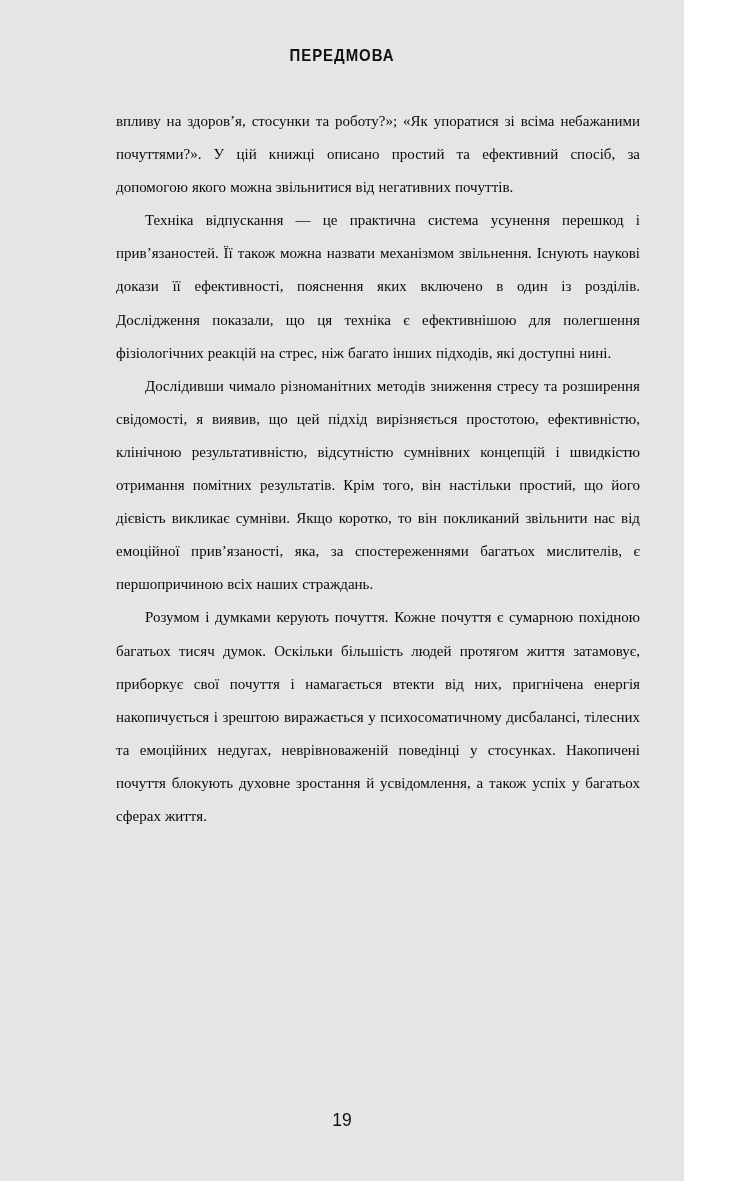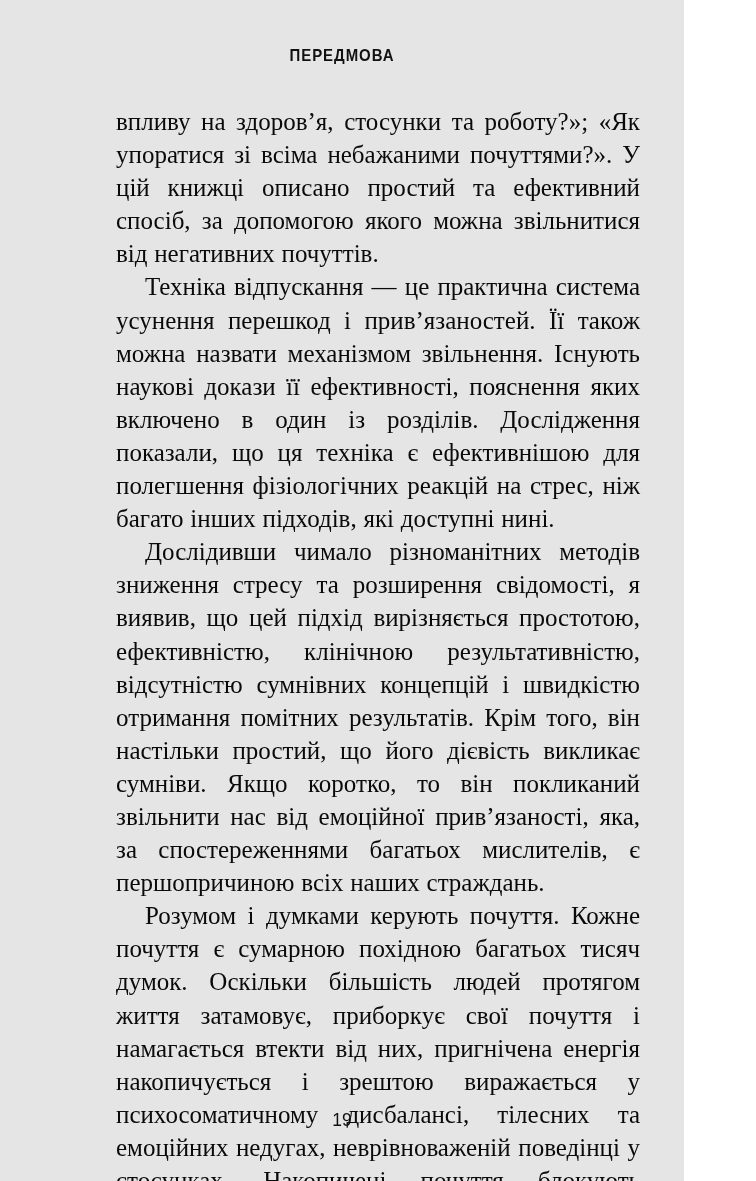--- a/index.html
+++ b/index.html
@@ -39,21 +39,21 @@
   .text-column {
     position: absolute;
     left: 116px;
     top: 105px;
     width: 524px;
   }
 
   .body-paragraph {
     margin: 0;
     font-family: "Liberation Serif", "DejaVu Serif", serif;
-    font-size: 25px;
+    font-size: 15px;
     line-height: 33.1px;
     color: #0a0a0a;
     text-align: justify;
     text-align-last: left;
     text-indent: 29px;
     hyphens: manual;
     word-spacing: 0.02em;
   }
 
   .body-paragraph.first {

